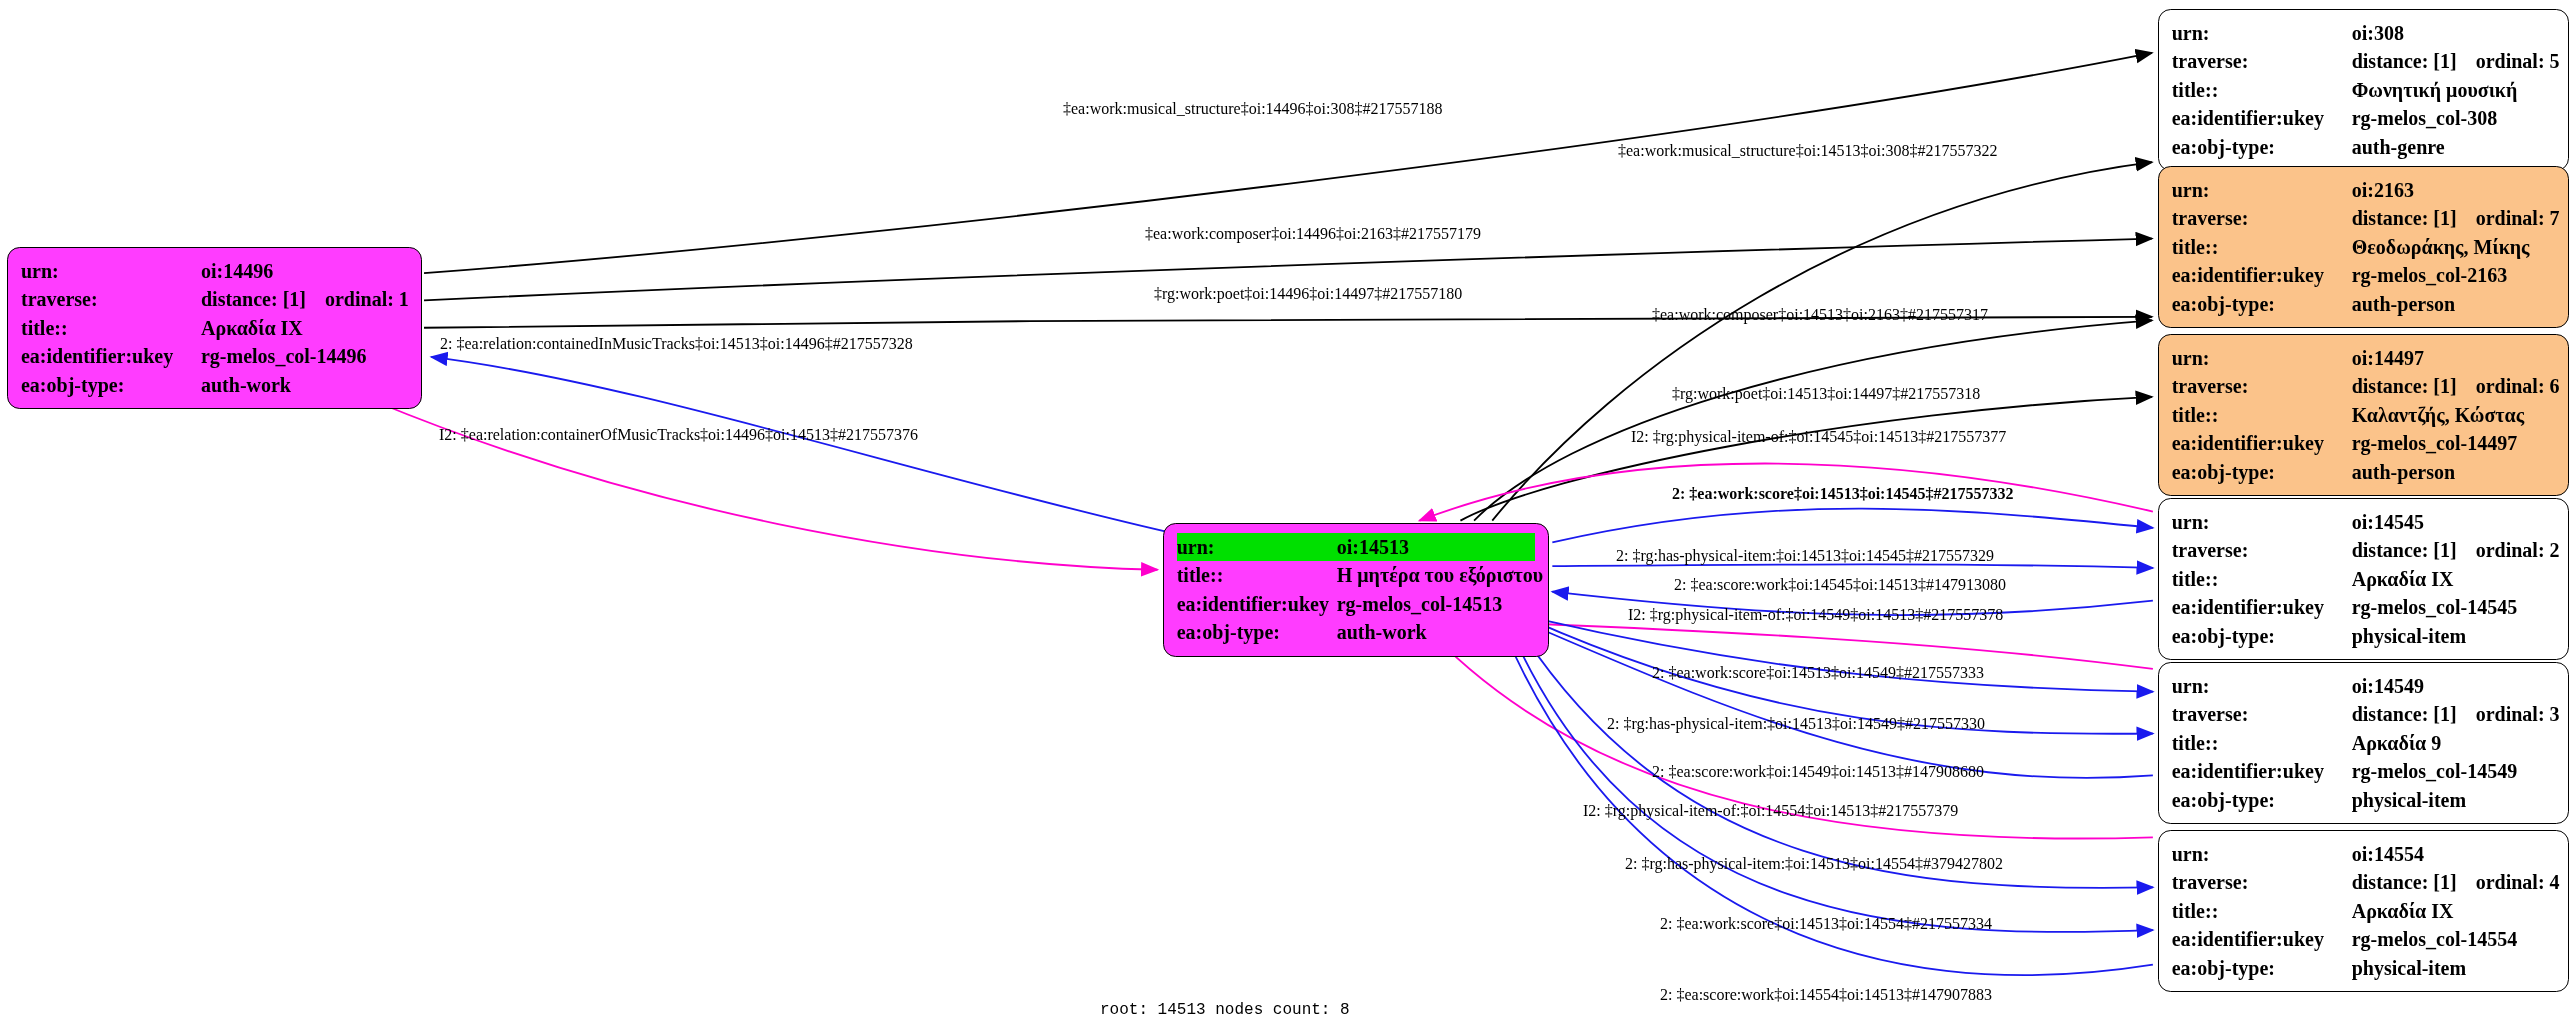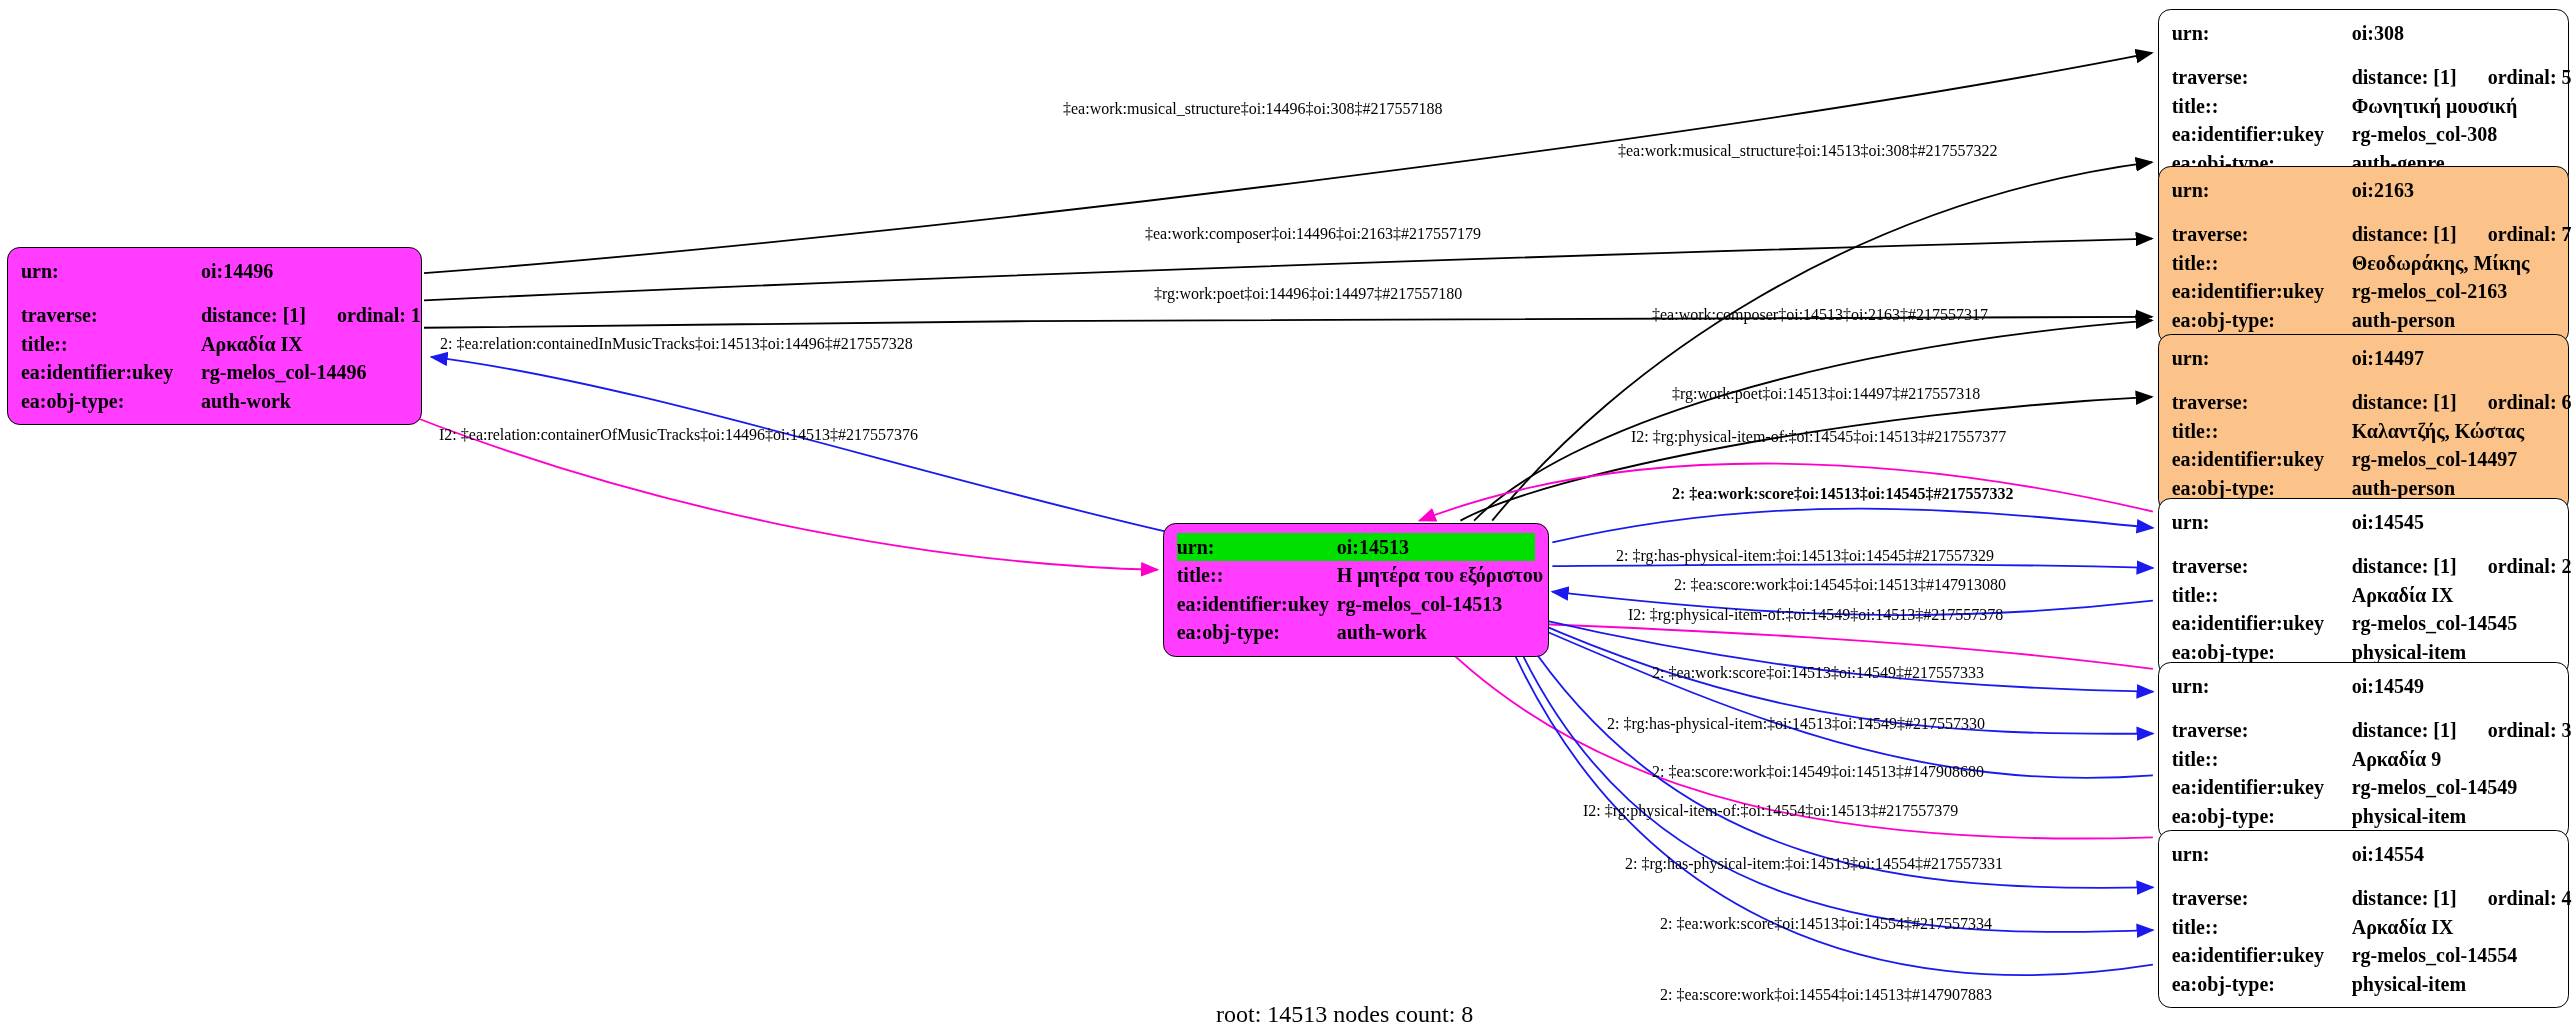--- a/index.html
+++ b/index.html
@@ -11,37 +11,37 @@
 
   .node{position:absolute;box-sizing:border-box;border:1.8px solid #000;border-radius:12.7px;
         padding:9px 12.7px;font-weight:bold;}
   .node.work{background:#ff3cff;}
   .node.plain{background:#ffffff;}
   .node.person{background:#fbc38a;}
 
   .row{display:flex;align-items:baseline;line-height:1.42;white-space:nowrap;}
   .k{width:180px;flex:0 0 180px;font-size:20px;}
   .v{font-size:20px;}
-  .v .ord{display:inline-block;padding-left:31px;margin-top:16px;}
+  .v .ord{display:inline-block;padding-left:19px;}
   .row.hl{background:#00e000;}
 
   
   #n14496{left:7.3px;  top:247px; width:415px;}
   #n14513{left:1163px;top:523px; width:386px;}
   #n308  {left:2158px;top:9px;  width:411px;}
   #n2163 {left:2158px;top:166px; width:411px;}
   #n14497{left:2158px;top:334px; width:411px;}
   #n14545{left:2158px;top:498px; width:411px;}
   #n14549{left:2158px;top:662px; width:411px;}
   #n14554{left:2158px;top:830px; width:411px;}
 
   #n14513 .k{width:160px;flex:0 0 160px;}
 
   .elabel{position:absolute;font-size:16px;white-space:nowrap;color:#000;text-align:right;}
-  .caption{position:absolute;left:1216px;top:1001px;font-size:24px;white-space:nowrap;}
+  .caption{position:absolute;left:1100px;top:1001px;font-size:16px;white-space:nowrap;font-family:Liberation Mono, monospace;}
 </style>
 </head>
 <body>
 
 <div id="canvas">
 
   <svg class="edges" viewBox="0 0 2831 1136" xmlns="http://www.w3.org/2000/svg">
     <defs>
       <marker id="ak" markerWidth="11" markerHeight="11" refX="9" refY="4" orient="auto">
         <path d="M0,0 L10,4 L0,8 z" fill="#000"></path>
@@ -282,20 +282,20 @@
       <div class="elabel" style="left: 440px; top: 335px;">2: ‡ea:relation:containedInMusicTracks‡oi:14513‡oi:14496‡#217557328</div>
       <div class="elabel" style="left: 439px; top: 426px;">I2: ‡ea:relation:containerOfMusicTracks‡oi:14496‡oi:14513‡#217557376</div>
       <div class="elabel" style="left: 1672px; top: 485px; font-weight: bold;">2: ‡ea:work:score‡oi:14513‡oi:14545‡#217557332</div>
       <div class="elabel" style="left: 1616px; top: 547px;">2: ‡rg:has-physical-item:‡oi:14513‡oi:14545‡#217557329</div>
       <div class="elabel" style="left: 1674px; top: 576px;">2: ‡ea:score:work‡oi:14545‡oi:14513‡#147913080</div>
       <div class="elabel" style="left: 1628px; top: 606px;">I2: ‡rg:physical-item-of:‡oi:14549‡oi:14513‡#217557378</div>
       <div class="elabel" style="left: 1652px; top: 664px;">2: ‡ea:work:score‡oi:14513‡oi:14549‡#217557333</div>
       <div class="elabel" style="left: 1607px; top: 715px;">2: ‡rg:has-physical-item:‡oi:14513‡oi:14549‡#217557330</div>
       <div class="elabel" style="left: 1652px; top: 763px;">2: ‡ea:score:work‡oi:14549‡oi:14513‡#147908680</div>
       <div class="elabel" style="left: 1583px; top: 802px;">I2: ‡rg:physical-item-of:‡oi:14554‡oi:14513‡#217557379</div>
-      <div class="elabel" style="left: 1625px; top: 855px;">2: ‡rg:has-physical-item:‡oi:14513‡oi:14554‡#217557331</div>
+      <div class="elabel" style="left: 1625px; top: 855px;">2: ‡rg:has-physical-item:‡oi:14513‡oi:14554‡#379427802</div>
       <div class="elabel" style="left: 1660px; top: 915px;">2: ‡ea:work:score‡oi:14513‡oi:14554‡#217557334</div>
       <div class="elabel" style="left: 1660px; top: 986px;">2: ‡ea:score:work‡oi:14554‡oi:14513‡#147907883</div>
     </div>
 
   <div class="caption">root: 14513 nodes count: 8</div>
 </div>
 
 
 </body></html>

